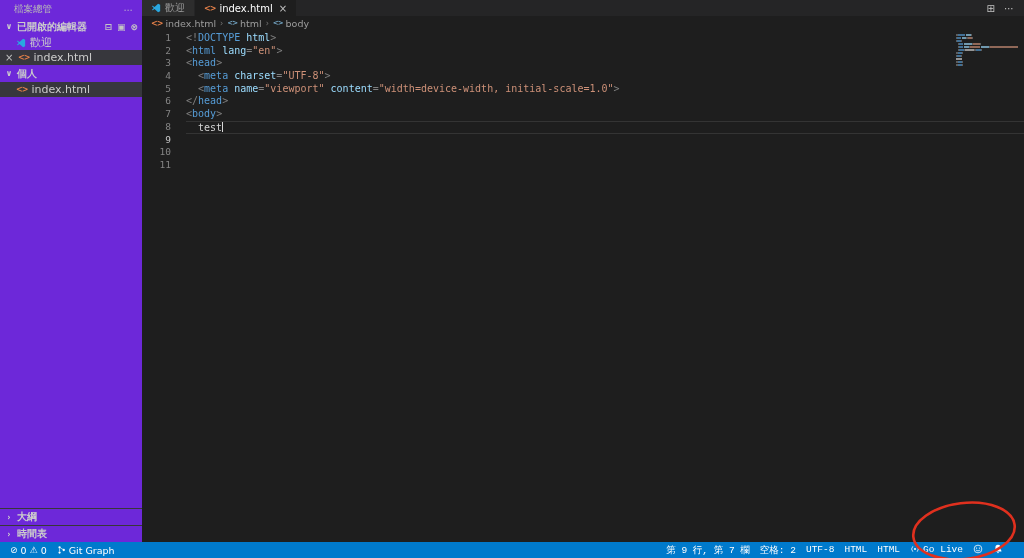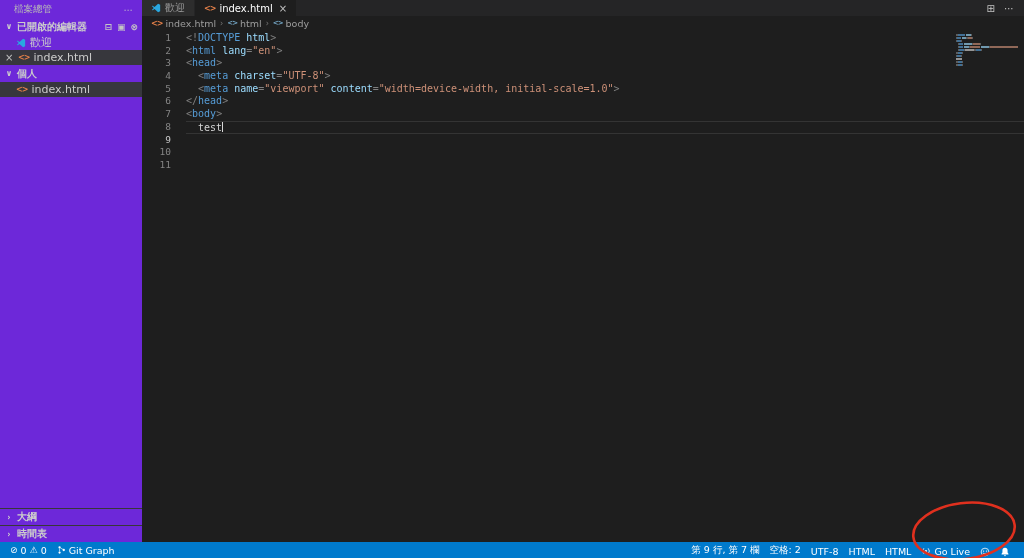--- a/index.html
+++ b/index.html
@@ -85,21 +85,21 @@
   .mm-tok { height:2px; flex-shrink:0; opacity:.65; }
   .mm-punct { background:#808080; } .mm-tag { background:#569cd6; }
   .mm-attr { background:#9cdcfe; } .mm-str { background:#ce9178; } .mm-text { background:#d4d4d4; }
 
   
   .statusbar {
     position:absolute; left:0; bottom:0; width:1024px; height:16px;
     background:#007acc; color:#ffffff; display:flex; align-items:center; font-size:9.5px;
   }
   .sb-left { display:flex; align-items:center; padding-left:5px; }
-  .sb-right { margin-left:auto; display:flex; align-items:flex-end; padding-right:9px; }
+  .sb-right { margin-left:auto; display:flex; align-items:flex-start; padding-right:16px;font-family:Liberation Mono, monospace; }
   .sb-item { padding:0 5px; display:flex; align-items:center; gap:3px; cursor:pointer; white-space:nowrap; }
   .sb-item svg { display:block; }
   .sb-glyph { font-size:9px; }
 
   
   .annotation { position:absolute; left:900px; top:492px; z-index:20; pointer-events:none; }
 
   .vscode-logo svg { display:block; }
 </style>
 </head>

